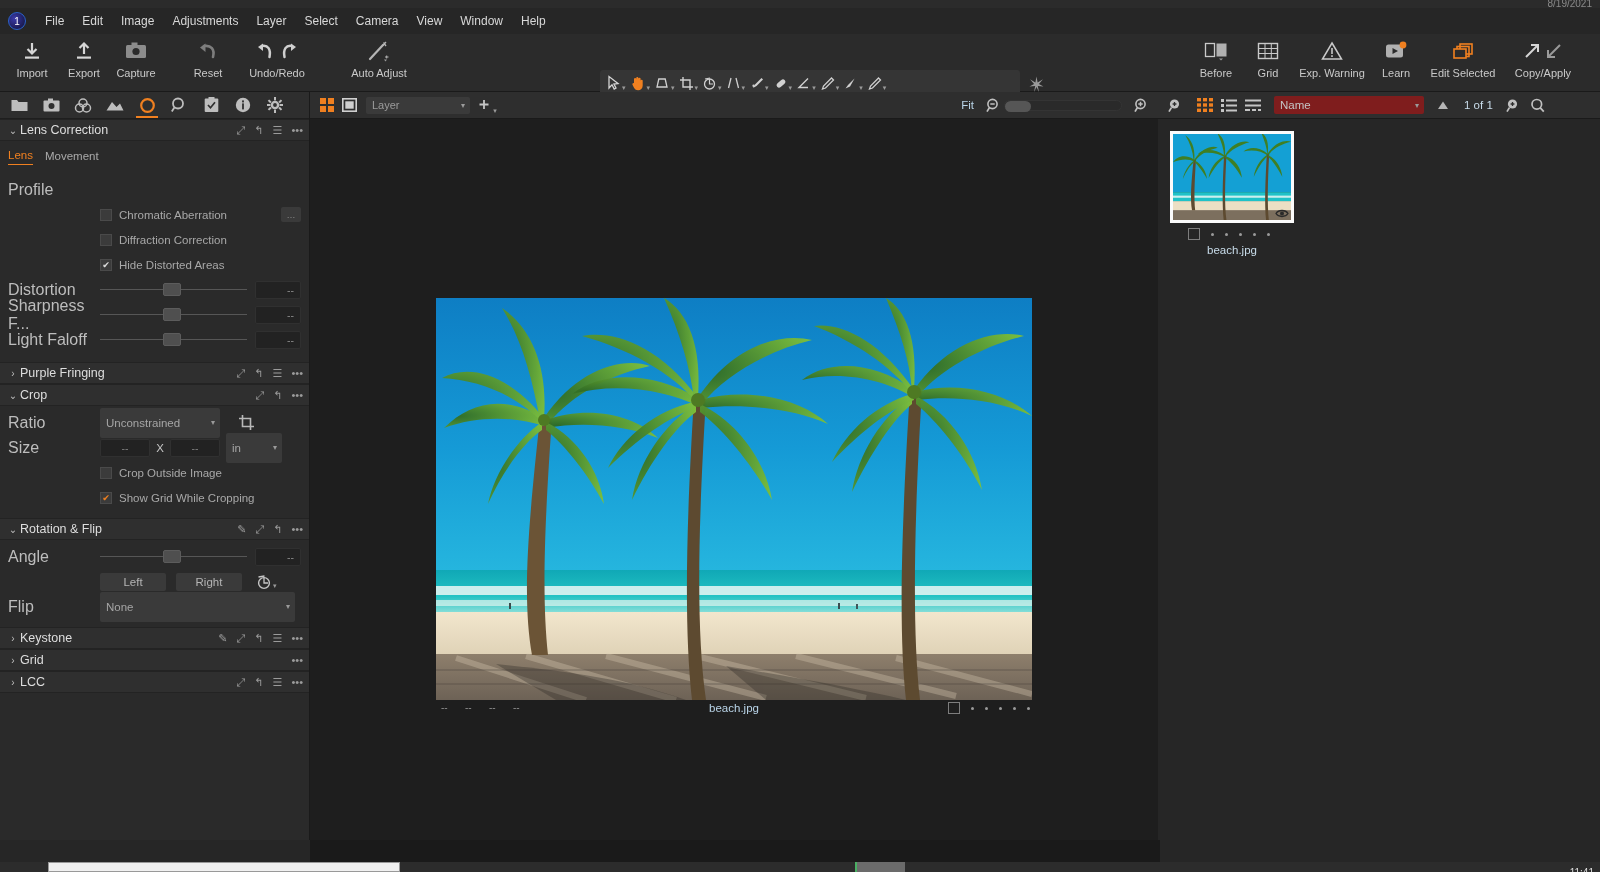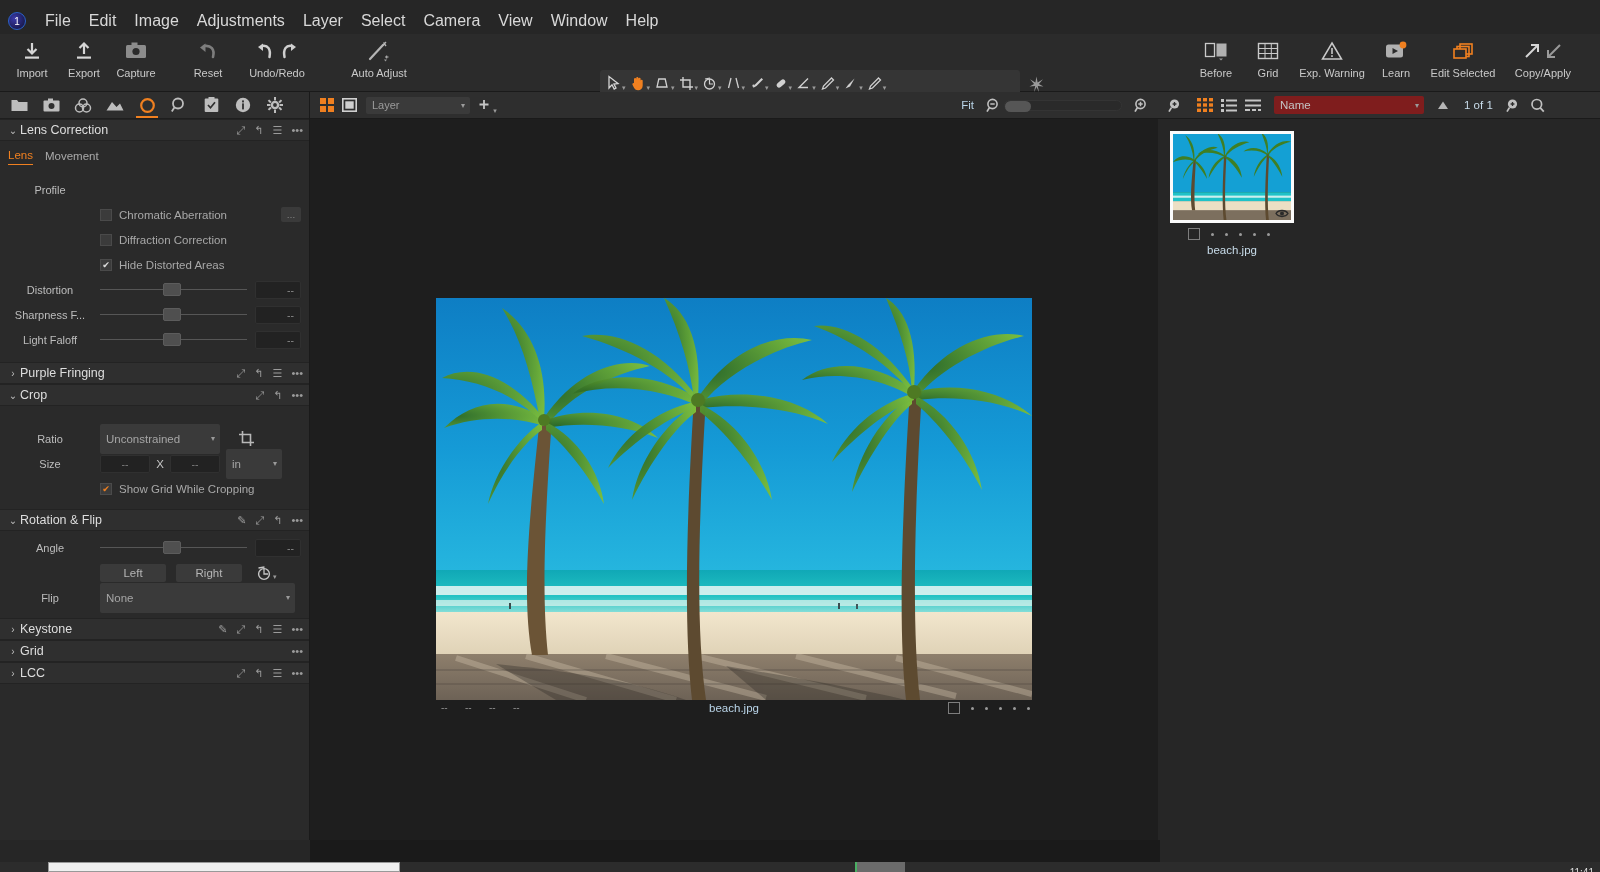--- a/index.html
+++ b/index.html
@@ -28,21 +28,21 @@
   .winbtns { position:absolute; right:4px; top:2px; display:flex; gap:0; }
   .winbtn { width:30px; height:22px; display:flex; align-items:center; justify-content:center;
             color:#d2d2d2; font-size:12px; cursor:pointer; }
 
   
   .menubar { position:absolute; left:0; top:8px; height:26px; display:flex; align-items:center; gap:0; padding-left:4px; }
   .appbadge { width:18px; height:18px; border-radius:50%;
      background: radial-gradient(circle at 35% 35%, #3a3aa8 0%, #202060 60%, #101035 100%);
      border:1.5px solid #2b62c9; color:#fff; font-size:10px; display:flex; align-items:center;
      justify-content:center; margin:0 10px 0 4px; }
-  .menuitem { font-size:16px; color:#d8d8d8; padding:4px 9px; cursor:pointer; white-space:nowrap; }
+  .menuitem { font-size:12px; color:#d8d8d8; padding:4px 9px; cursor:pointer; white-space:nowrap; }
 
   
   .toolbar { position:absolute; left:0; top:34px; width:1600px; height:58px; background:#2b2b2b;
              border-bottom:1px solid #1a1a1a; }
   .tb-group { position:absolute; display:flex; align-items:flex-start; }
   .tb-item { width:52px; display:flex; flex-direction:column; align-items:center; cursor:pointer; padding-top:5px; }
   .tb-item .ic { height:24px; display:flex; align-items:center; justify-content:center; }
   .tb-item .lb { font-size:11px; color:#c9c9c9; margin-top:4px; white-space:nowrap; }
   .tb-wide { width:auto; min-width:60px; padding:5px 6px 0; }
 
@@ -71,21 +71,21 @@
   .chev { width:14px; color:#bdbdbd; font-size:10px; display:flex; align-items:center; justify-content:center; }
   .sec-title { font-size:12.5px; color:#dedede; flex:1; }
   .sec-icons { display:flex; align-items:center; gap:9px; }
   .sec-icons span { color:#9b9b9b; font-size:11px; cursor:pointer; line-height:1; }
 
   .subtabs { display:flex; align-items:center; height:24px; padding-left:8px; gap:12px; margin-top:4px; }
   .subtab { font-size:11.5px; color:#aaa; padding-bottom:3px; cursor:pointer; }
   .subtab.active { color:#f08020; border-bottom:1.5px solid #f08020; }
 
   .row { display:flex; align-items:center; height:25px; padding:0 8px; }
-  .rlabel { width:92px; text-align:center; font-size:11px; color:#bdbdbd; padding-right:8px; }
+  .rlabel { width:92px; text-align:left; font-size:16px; color:#bdbdbd; padding-right:8px; }
 
   .checkrow { display:flex; align-items:center; height:25px; padding-left:100px; }
   .cbox { width:12px; height:12px; background:#3b3b3b; border:1px solid #4a4a4a; margin-right:7px;
           display:flex; align-items:center; justify-content:center; font-size:9px; cursor:pointer; }
   .cbox.checked-white { background:#3b3b3b; color:#dcdcdc; }
   .cbox.checked-orange { background:#3b3b3b; color:#f08020; }
   .ctext { font-size:11.5px; color:#a8a8a8; }
   .dots-btn { width:20px; height:15px; background:#3a3a3a; border-radius:2px; color:#8e8e8e;
               font-size:9px; display:flex; align-items:center; justify-content:center; margin-left:auto;
               margin-right:8px; cursor:pointer; }
@@ -146,20 +146,23 @@
   .thumb-meta { display:flex; align-items:center; gap:11px; padding:5px 0 0 18px; }
   .thumb-name { text-align:center; font-size:11.5px; color:#c8dcea; margin-top:4px; }
 
   svg { display:block; }
 </style>
 </head>
 <body>
 
 <div class="app">
 
+  <div class="desktop-top">
+    <div class="desktop-date">8/19/2021</div>
+  </div>
 
 
   <div class="menubar">
     <div class="appbadge">1</div>
     <div class="menuitem">File</div>
     <div class="menuitem">Edit</div>
     <div class="menuitem">Image</div>
     <div class="menuitem">Adjustments</div>
     <div class="menuitem">Layer</div>
     <div class="menuitem">Select</div>
@@ -538,21 +541,21 @@
       <div class="sec-head">
         <div class="chev">⌄</div>
         <div class="sec-title">Crop</div>
         <div class="sec-icons">
           <span>⤢</span>
           <span>↰</span>
           <span>•••</span>
         </div>
       </div>
 
-      <div class="row" style="margin-top:20px;">
+      <div class="row" style="margin-top:4px;">
         <div class="rlabel">Ratio</div>
         <div class="selectbox" style="width:120px;">
           <span>Unconstrained</span>
           <span class="sc">▾</span>
         </div>
         <div style="margin-left:18px; cursor:pointer;">
           <svg width="17" height="17" viewBox="0 0 17 17">
               <path d="M4.5 1 V12.5 H16 M1 4.5 H12.5 V16" stroke="#b8b8b8" stroke-width="1.6" fill="none"></path>
             </svg>
         </div>
@@ -562,20 +565,24 @@
         <div class="rlabel">Size</div>
         <div class="inputbox" style="width:50px;">--</div>
         <div style="width:20px; text-align:center; font-size:11.5px; color:#c5c5c5;">X</div>
         <div class="inputbox" style="width:50px;">--</div>
         <div class="selectbox" style="width:56px; margin-left:6px;">
           <span>in</span>
           <span class="sc">▾</span>
         </div>
       </div>
 
+      <div class="checkrow">
+        <div class="cbox"></div>
+        <div class="ctext">Crop Outside Image</div>
+      </div>
       <div class="checkrow">
         <div class="cbox checked-orange">✔</div>
         <div class="ctext">Show Grid While Cropping</div>
       </div>
 
       <div class="sec-head" style="margin-top:8px;">
         <div class="chev">⌄</div>
         <div class="sec-title">Rotation &amp; Flip</div>
         <div class="sec-icons">
           <span>✎</span>

